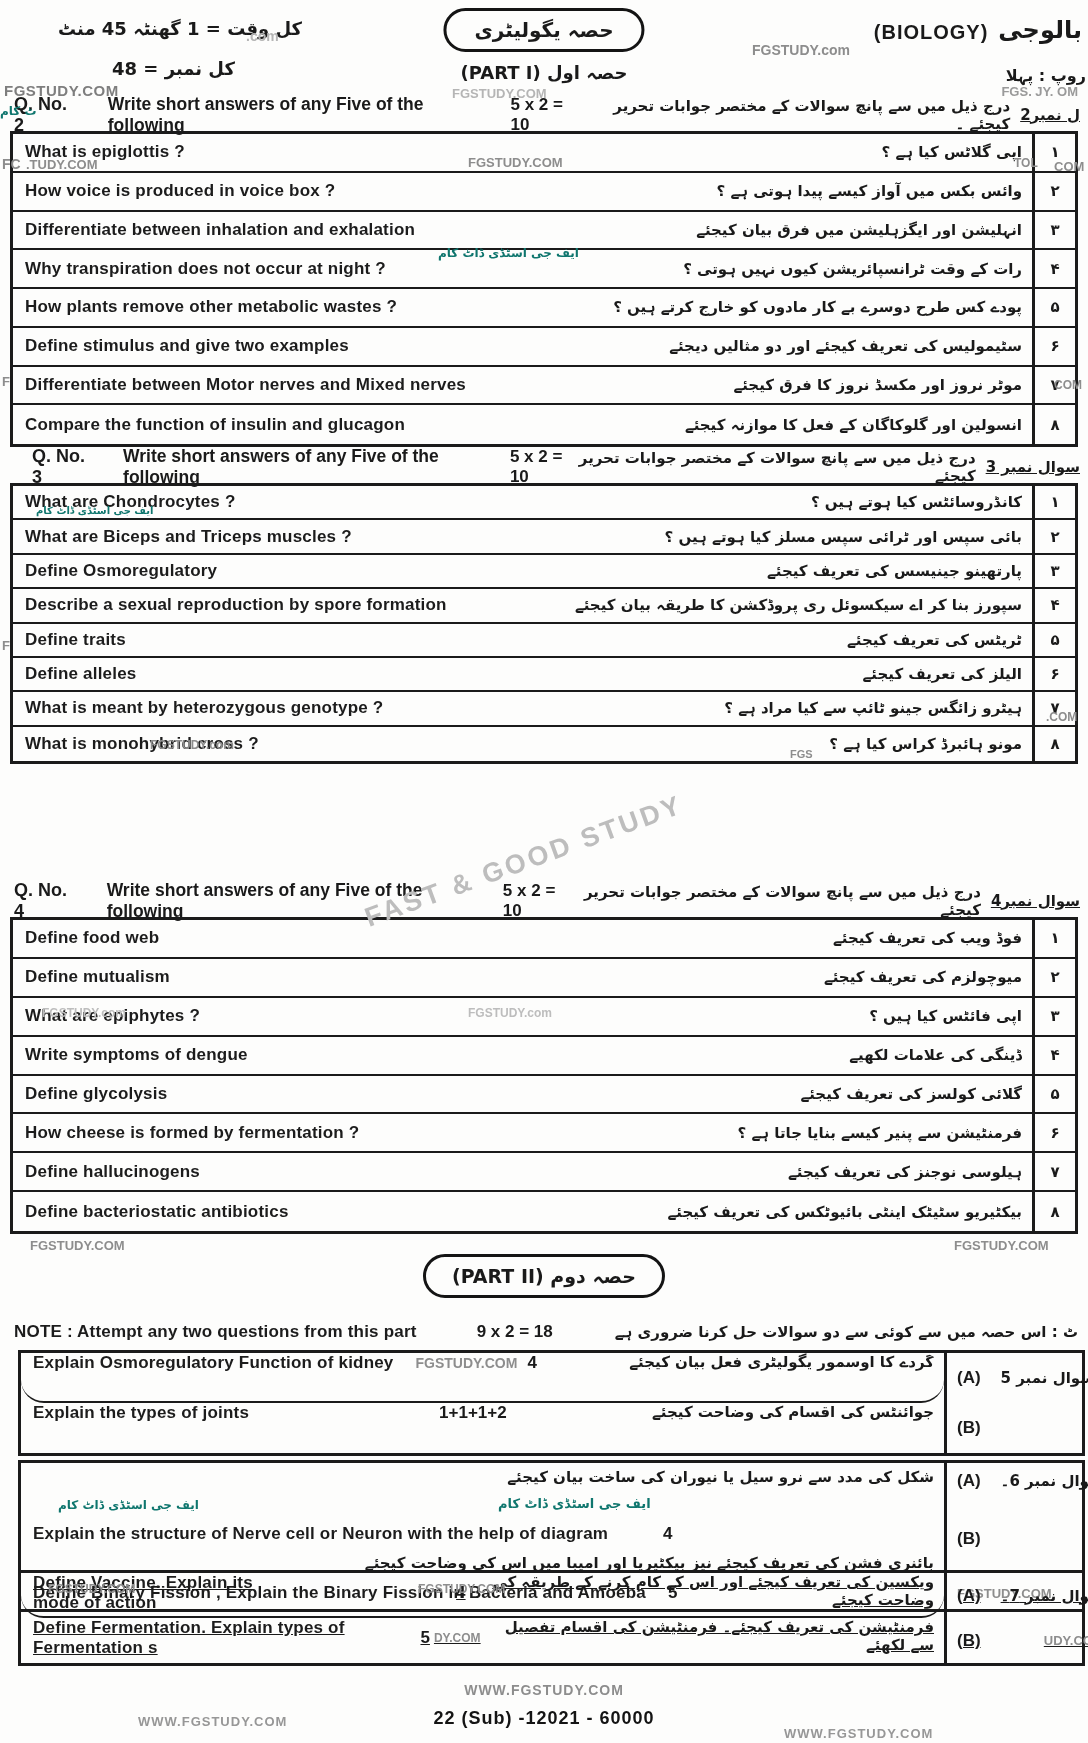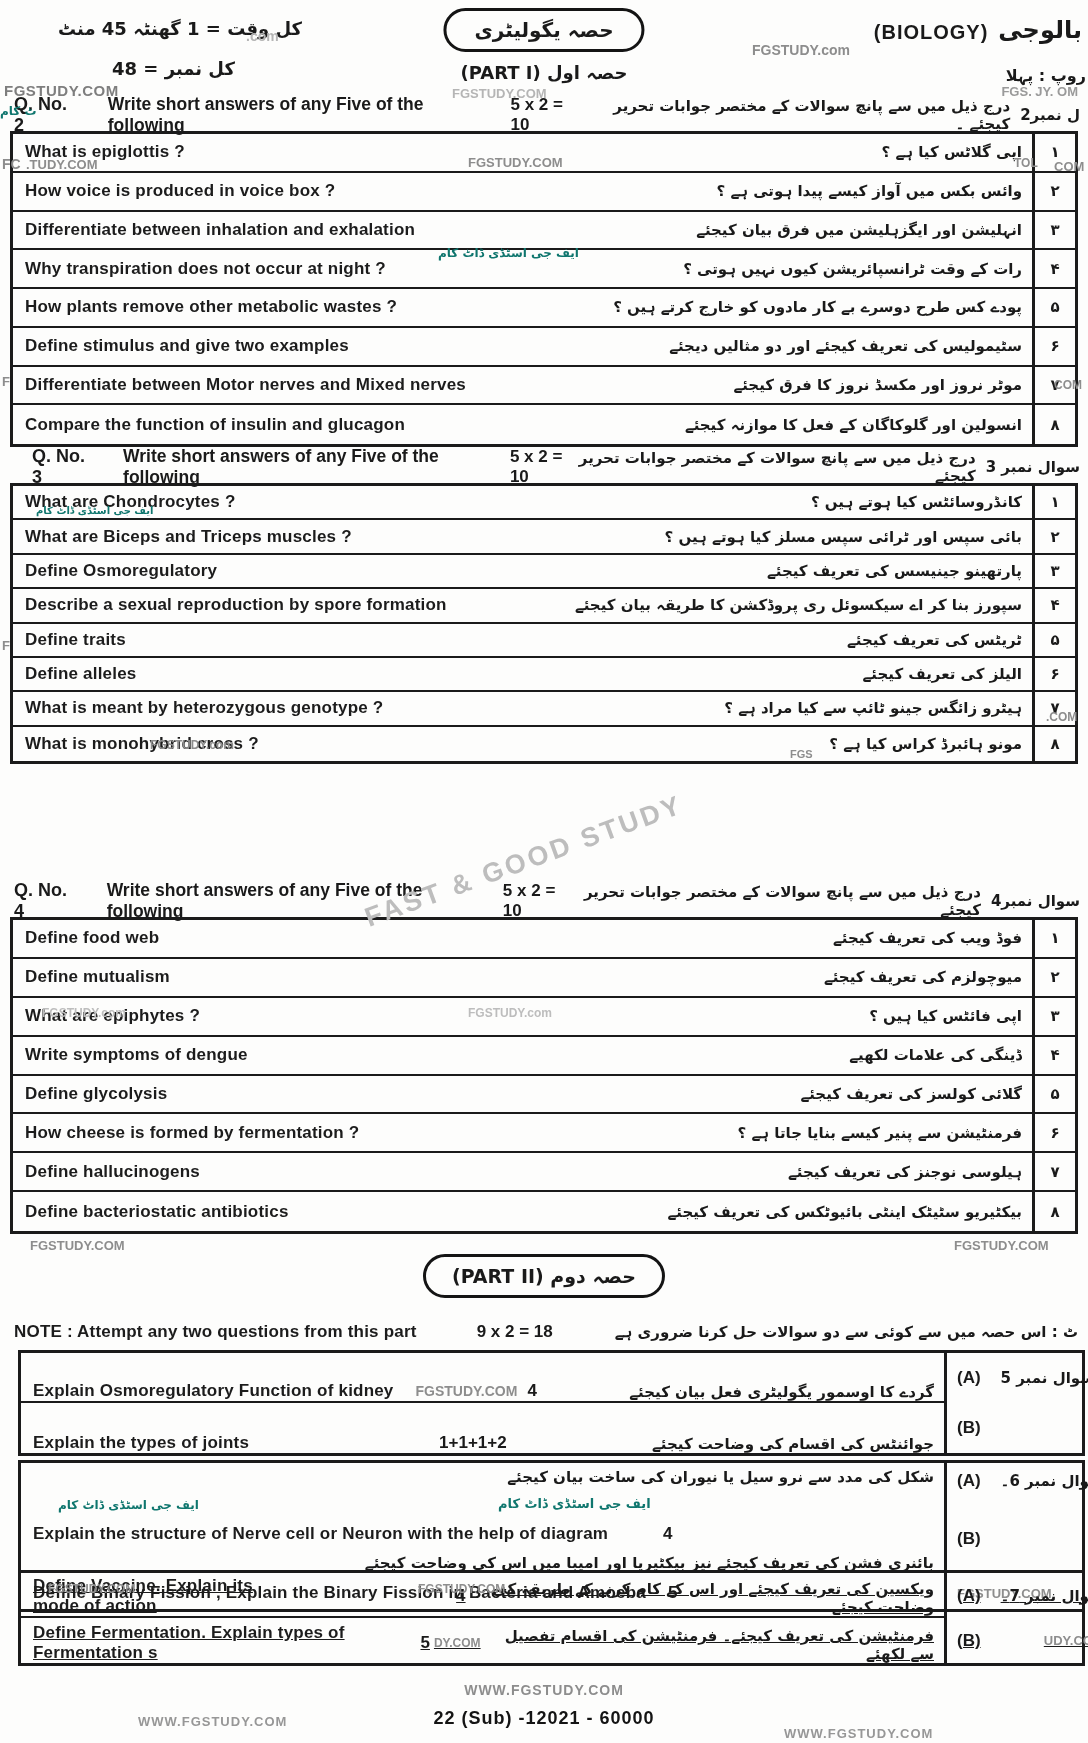--- a/index.html
+++ b/index.html
@@ -21,42 +21,42 @@
   
   .wm{position:absolute;color:#8d8d8d;font-weight:700;font-family:"Liberation Sans",sans-serif;white-space:nowrap;}
   .wm-light{position:absolute;color:#bdbdbd;font-weight:700;font-family:"Liberation Sans",sans-serif;white-space:nowrap;}
   .wm-dark{position:absolute;color:#0f766e;font-weight:700;font-family:"DejaVu Sans",sans-serif;direction:rtl;white-space:nowrap;}
   
   .qhead{position:absolute;left:0;right:0;height:26px;display:flex;align-items:center;padding:0 8px 0 14px;}
   .qhead .qno{font-weight:700;font-size:18px;}
   .qhead .qtext{font-weight:700;font-size:17.5px;margin-left:30px;}
   .qhead .qmarks{font-weight:700;font-size:17px;margin-left:30px;}
   .qhead .qur{margin-left:auto;font-size:15px;}
-  .qhead .qurno{margin-left:10px;font-size:15px;white-space:nowrap;}
+  .qhead .qurno{margin-left:10px;font-size:15px;white-space:nowrap;text-decoration:underline;}
   
   .qtable{position:absolute;left:10px;width:1068px;border:3px solid #1b1b1b;display:flex;box-sizing:border-box;}
   .qt-main{flex:1;display:grid;grid-template-rows:repeat(8,1fr);}
   .qt-nums{width:40px;border-left:3px solid #1b1b1b;display:grid;grid-template-rows:repeat(8,1fr);}
   .qrow{display:flex;justify-content:space-between;align-items:center;gap:14px;
         padding:0 10px 0 12px;border-bottom:2.5px solid #1b1b1b;overflow:hidden;}
   .qt-main .qrow:last-child{border-bottom:none;}
   .qrow .ur{font-size:15px;text-align:right;}
   .ncell{display:flex;align-items:center;justify-content:center;border-bottom:2.5px solid #1b1b1b;
          font-family:"DejaVu Sans",sans-serif;font-weight:700;font-size:15px;}
   .qt-nums .ncell:last-child{border-bottom:none;}
   
   .p2box{position:absolute;top:1254px;left:50%;transform:translateX(-50%);border:3.5px solid #141414;
          border-radius:26px;padding:8px 26px;font-size:19px;white-space:nowrap;}
   .noterow{position:absolute;top:1318px;left:0;right:0;height:28px;display:flex;align-items:center;padding:0 10px 0 14px;}
   .noterow .nmarks{font-weight:700;font-size:17px;margin-left:60px;}
   .noterow .nur{margin-left:auto;font-size:15px;}
   .ptable{position:absolute;left:18px;width:1067px;border:3px solid #1b1b1b;display:flex;box-sizing:border-box;}
   .pt-main{flex:1;min-width:0;}
   .pt-side{width:138px;border-left:3px solid #1b1b1b;box-sizing:border-box;}
-  .prow{display:flex;justify-content:space-between;align-items:flex-end;gap:10px;padding:0 10px 0 12px;overflow:hidden;}
+  .prow{display:flex;justify-content:space-between;align-items:flex-start;gap:10px;padding:0 10px 0 12px;overflow:hidden;border-radius:23px;}
   .prow .ur{font-size:15px;text-align:right;}
   .b2{border-bottom:2.5px solid #1b1b1b;}
   .grid2{display:grid;grid-template-rows:repeat(2,1fr);height:100%;}
   .scell{display:flex;align-items:center;justify-content:space-between;padding:0 10px;}
   .letter{font-weight:700;font-size:17px;font-family:"Liberation Sans",sans-serif;}
   .slabel{font-size:15px;white-space:nowrap;padding-left:20px;}
   .leftgrp{display:flex;align-items:center;}
   .marks{font-weight:700;font-size:17px;}
   .q6main{display:flex;flex-direction:column;justify-content:space-between;padding:5px 10px 6px 12px;height:100%;box-sizing:border-box;}
   .q6main .lineur{align-self:flex-end;font-size:15px;}

